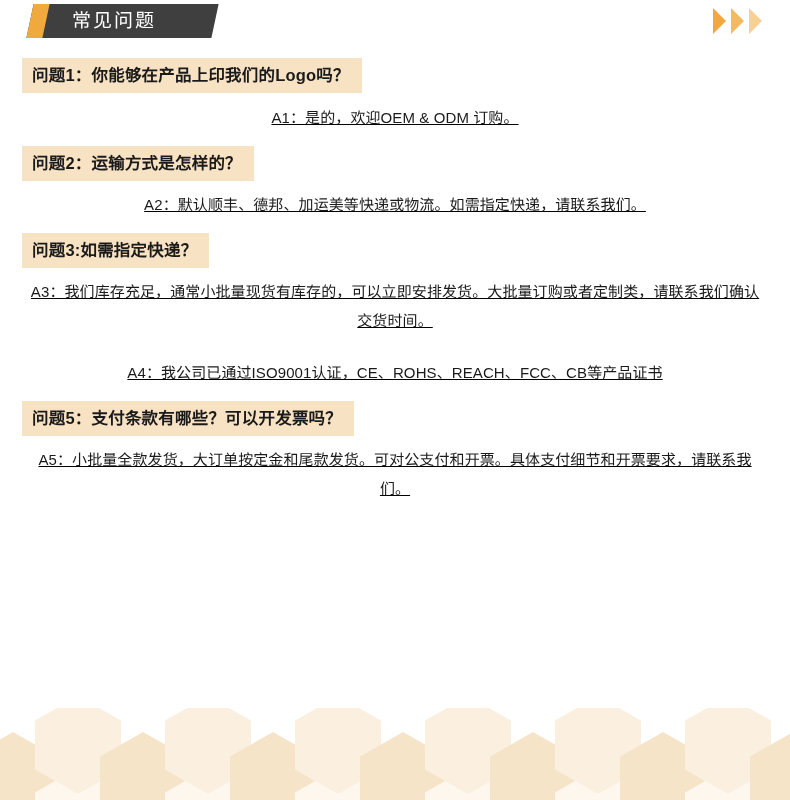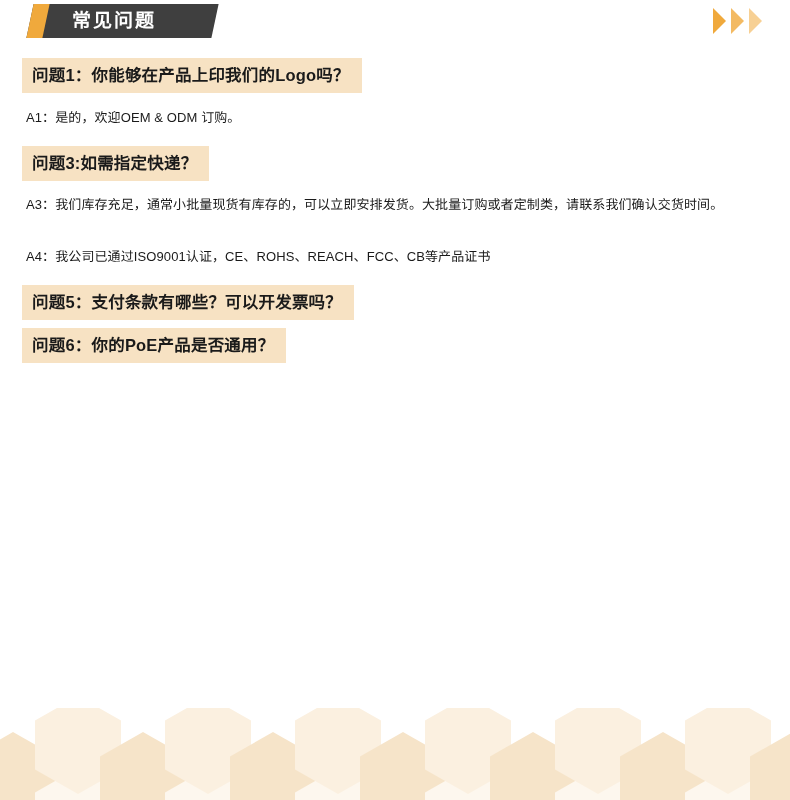--- a/index.html
+++ b/index.html
@@ -40,21 +40,21 @@
     width: 16px;
     background: #f0a93c;
     transform: skewX(-12deg);
   }
   .header-title {
     position: absolute;
     left: 72px;
     top: 9px;
     color: #ffffff;
     font-size: 19px;
-    font-weight: bold;
+    font-weight: normal;
     letter-spacing: 2px;
     line-height: 24px;
   }
   .chevrons {
     position: absolute;
     right: 28px;
     top: 8px;
     display: flex;
     gap: 5px;
   }
@@ -65,40 +65,42 @@
     border-bottom: 13px solid transparent;
     border-left: 13px solid #f0a93c;
   }
   .chev.c2 { opacity: 0.8; }
   .chev.c3 { opacity: 0.55; }
 
   
   .faq {
     padding: 14px 22px 0 22px;
     box-sizing: border-box;
+    text-decoration: underline;
   }
   .qa-block {
     margin-bottom: 8px;
   }
   .question {
     display: inline-block;
     background: #f7e2c3;
     color: #1a1a1a;
     font-size: 16.5px;
     font-weight: bold;
     padding: 7px 12px 8px 10px;
     line-height: 20px;
     letter-spacing: 0.2px;
   }
   .answer {
     color: #1a1a1a;
-    font-size: 13px;
+    font-size: 15px;
     line-height: 29px;
     padding: 9px 4px 6px 4px;
     letter-spacing: 0.1px;
+    text-align: center;
   }
 
   
   .qa-block.b1 .answer { padding-top: 10px; }
 
   
   .hex-footer {
     position: absolute;
     left: 0;
     bottom: 0;
@@ -130,36 +132,40 @@
   </div>
 </div>
 
 <div class="faq">
 
   <div class="qa-block b1">
     <div class="question">问题1：你能够在产品上印我们的Logo吗？</div>
     <div class="answer">A1：是的，欢迎OEM &amp; ODM 订购。</div>
   </div>
 
+  <div class="qa-block b2">
+    <div class="question">问题2：运输方式是怎样的？</div>
+    <div class="answer">A2：默认顺丰、德邦、加运美等快递或物流。如需指定快递，请联系我们。</div>
+  </div>
 
   <div class="qa-block b3">
     <div class="question">问题3:如需指定快递？</div>
     <div class="answer">A3：我们库存充足，通常小批量现货有库存的，可以立即安排发货。大批量订购或者定制类，请联系我们确认交货时间。</div>
   </div>
 
   <div class="qa-block b4">
     <div class="answer">A4：我公司已通过ISO9001认证，CE、ROHS、REACH、FCC、CB等产品证书</div>
   </div>
 
   <div class="qa-block b5">
     <div class="question">问题5：支付条款有哪些？可以开发票吗？</div>
+    <div class="answer">A5：小批量全款发货，大订单按定金和尾款发货。可对公支付和开票。具体支付细节和开票要求，请联系我们。</div>
   </div>
 
   <div class="qa-block b6">
-    <div class="question">问题6：你的PoE产品是否通用？</div>
   </div>
 
 </div>
 
 <div class="hex-footer">
   <div class="hex dark" style="left:-30px; top:24px;"></div>
   <div class="hex light" style="left:35px;  top:60px;"></div>
   <div class="hex" style="left:35px;  top:-12px;"></div>
   <div class="hex dark" style="left:100px; top:24px;"></div>
   <div class="hex light" style="left:165px; top:60px;"></div>

